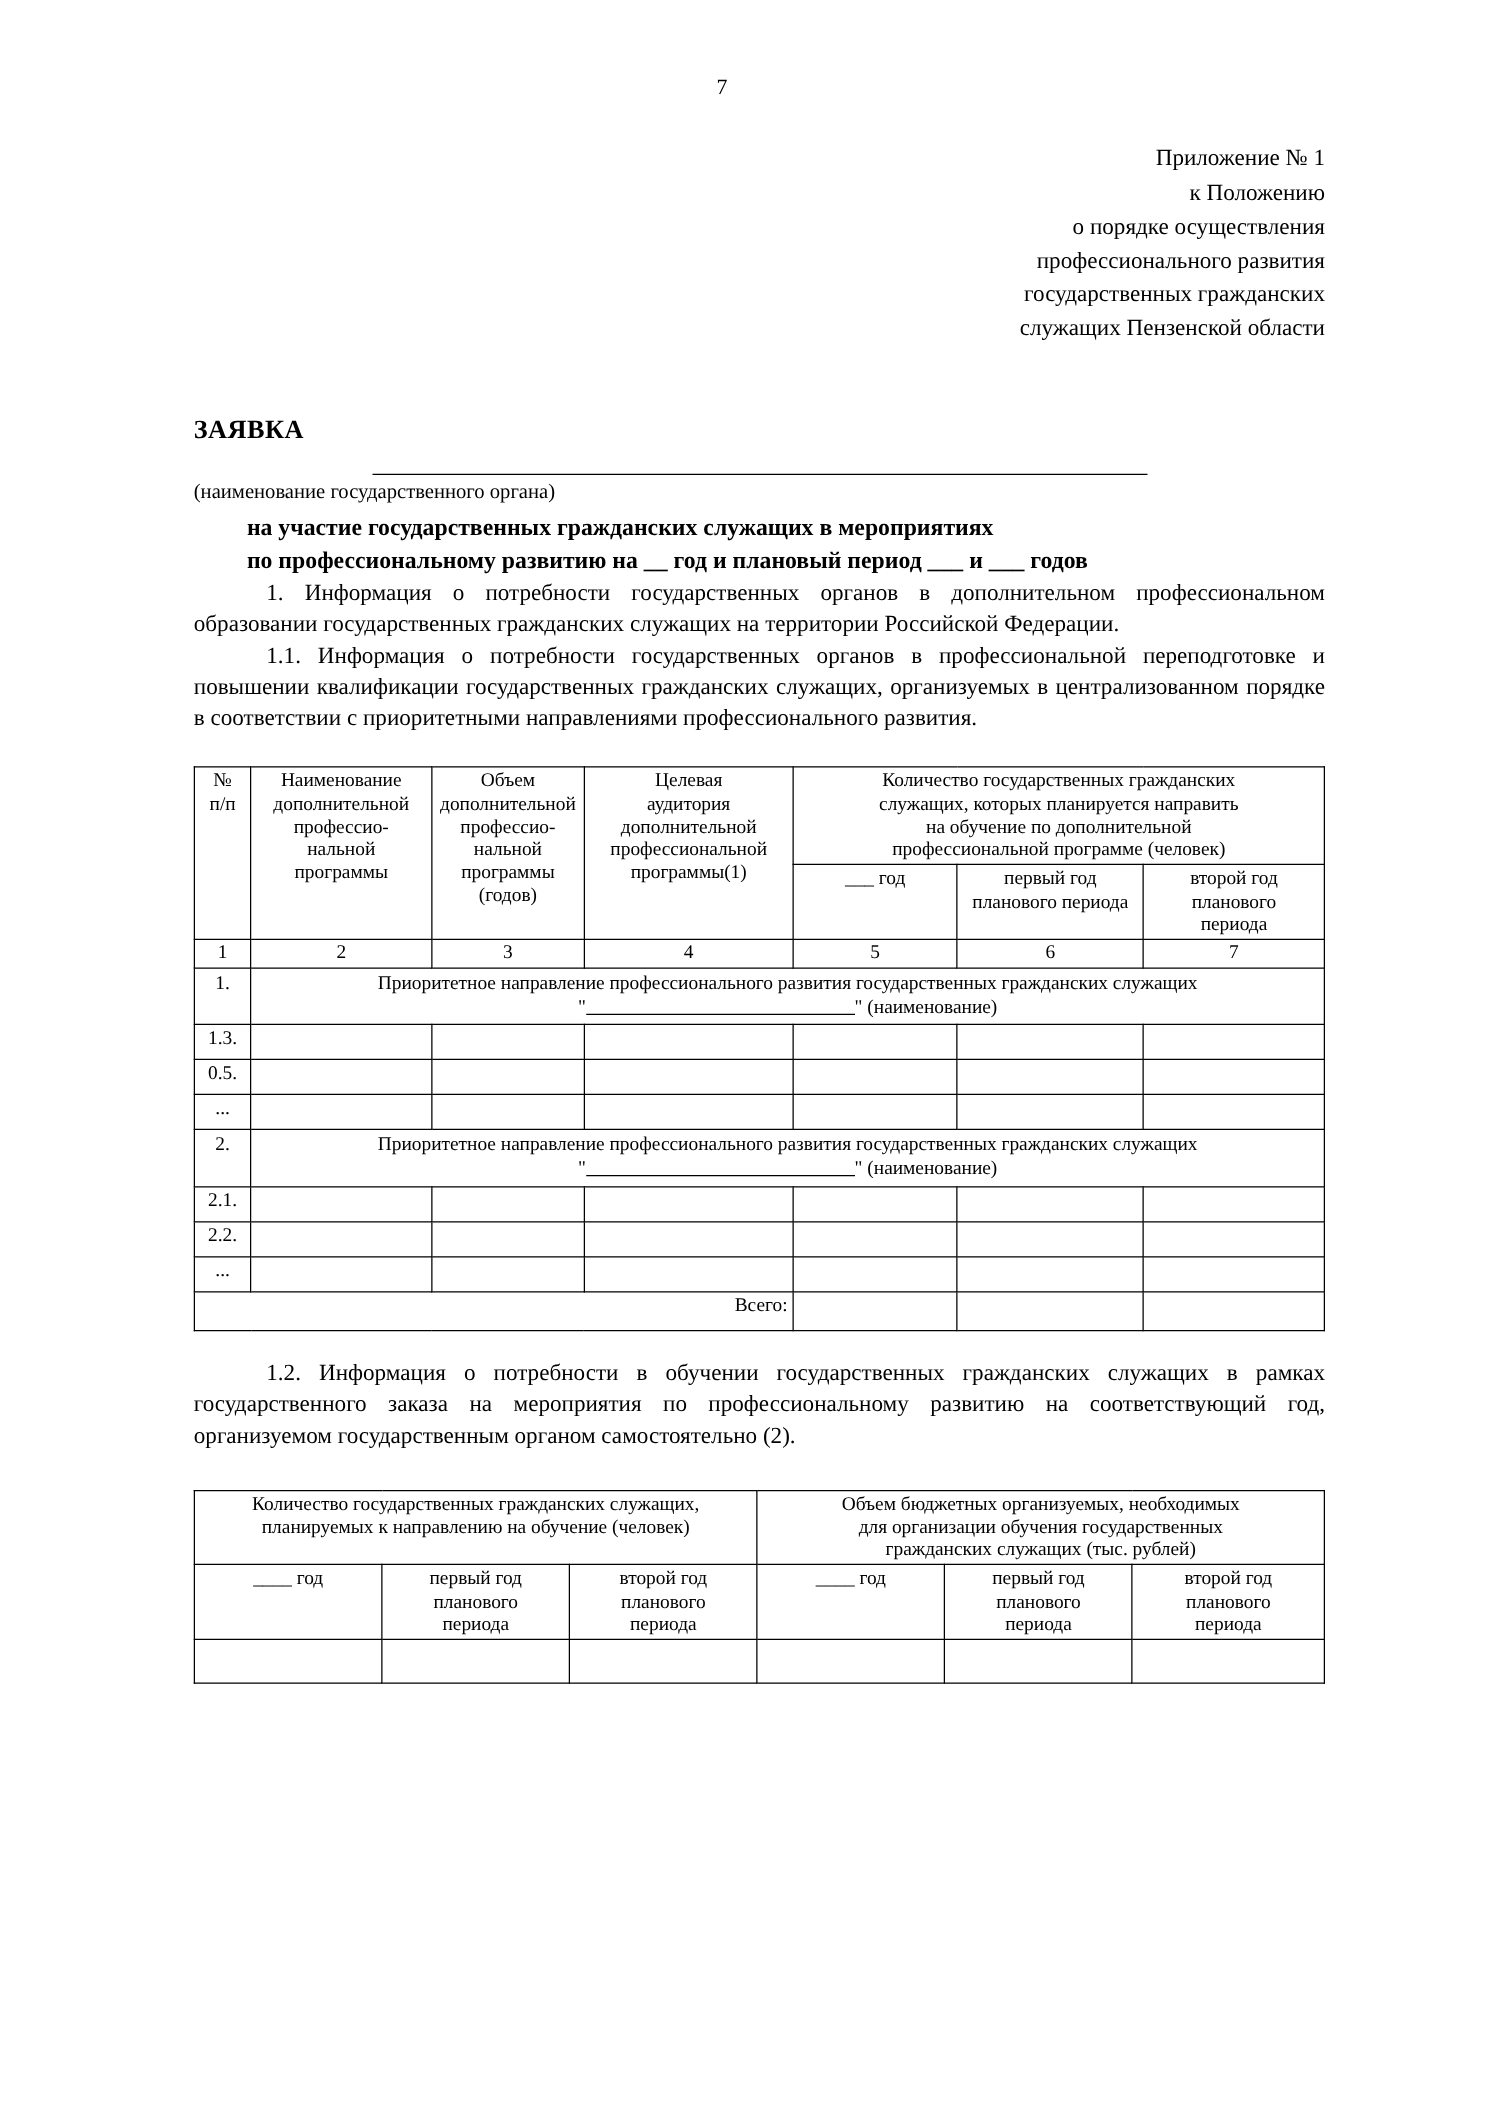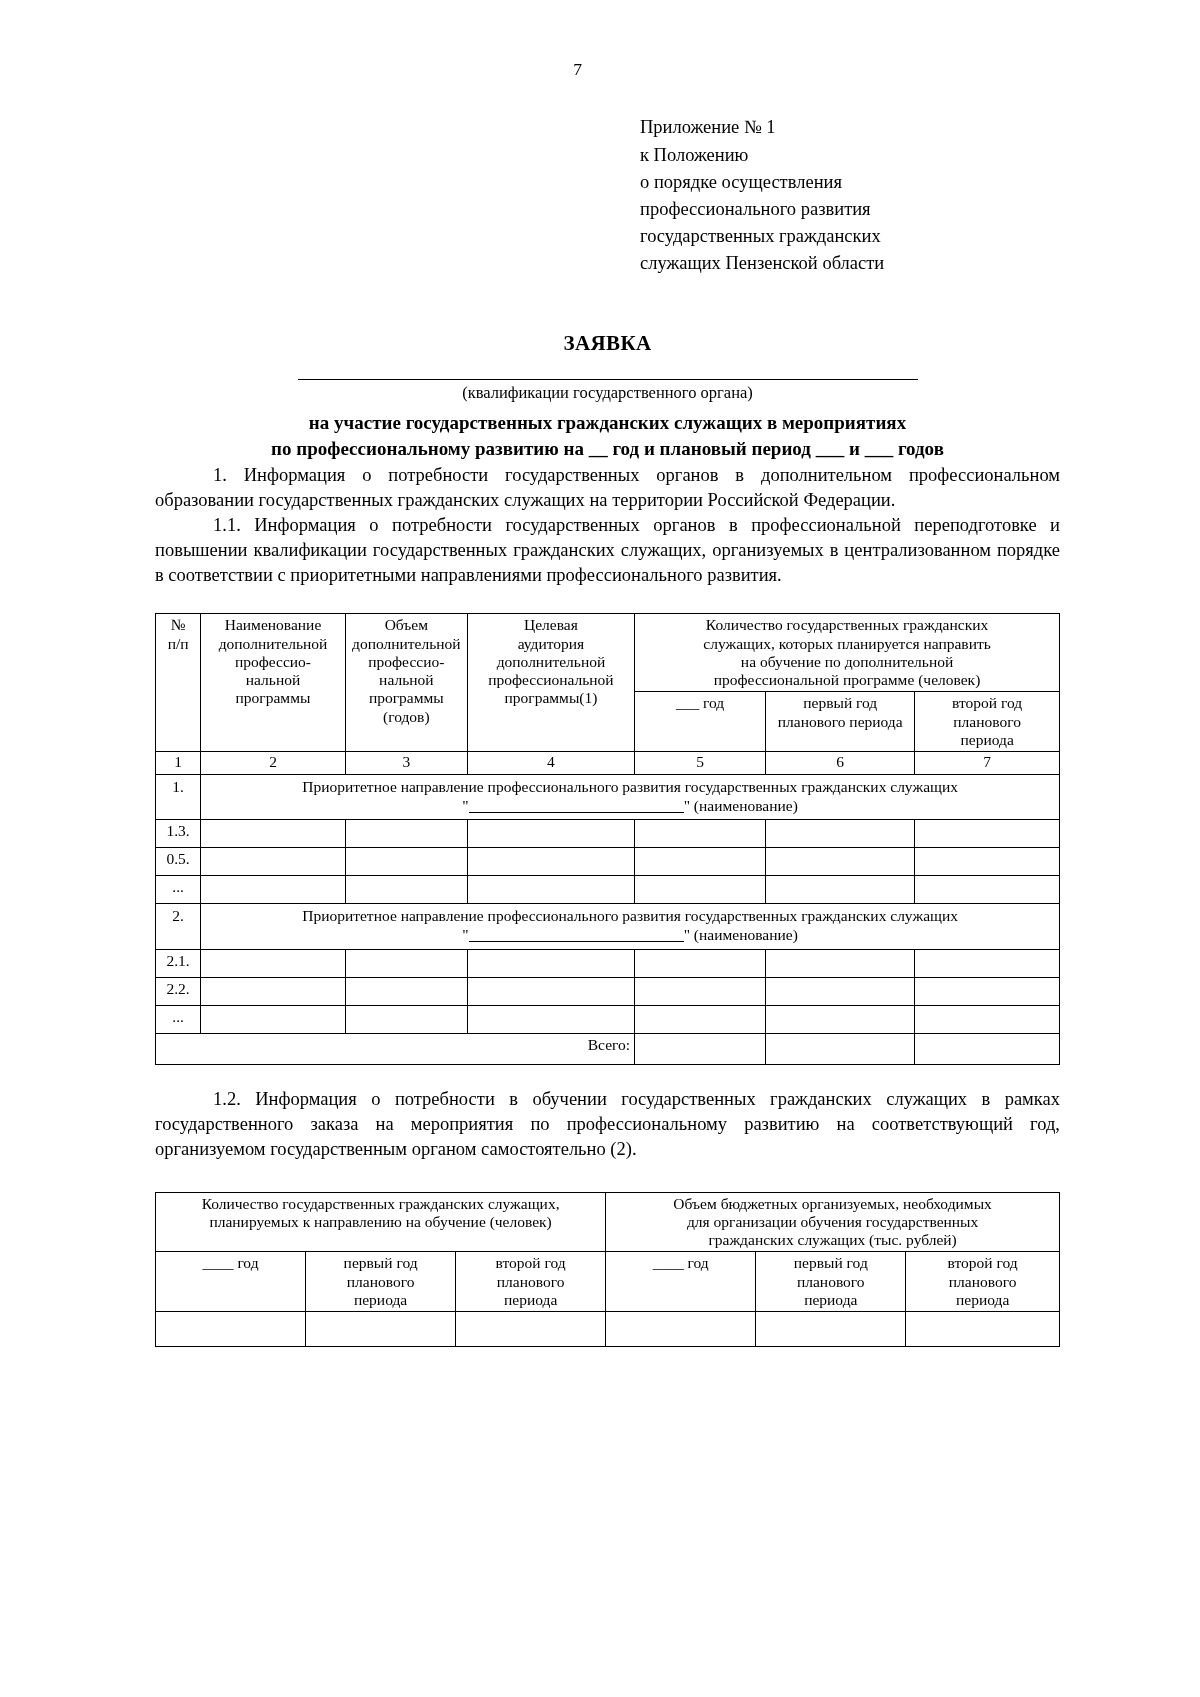--- a/index.html
+++ b/index.html
@@ -28,30 +28,29 @@
   .page-number {
     text-align: center;
     font-size: 17.5px;
     margin: 0 0 34px 0;
     padding-right: 60px;
   }
   
   .appendix-block {
     margin: 0 0 12px auto;
     width: 420px;
-    text-align: left;
+    text-align: right;
     font-size: 18.5px;
     line-height: 1.47;
   }
   .appendix-block div { white-space: nowrap; }
 
   
   .title-area {
     margin-top: 52px;
-    text-align: center;
   }
   .doc-title {
     font-weight: bold;
     font-size: 21px;
     letter-spacing: 0.4px;
     margin: 0 0 22px 0;
   }
   .org-rule {
     width: 620px;
     margin: 0 auto 2px auto;
@@ -124,21 +123,21 @@
     <div>к Положению</div>
     <div>о порядке осуществления</div>
     <div>профессионального развития</div>
     <div>государственных гражданских</div>
     <div>служащих Пензенской области</div>
   </div>
 
   <div class="title-area">
     <div class="doc-title">ЗАЯВКА</div>
     <div class="org-rule"></div>
-    <div class="org-caption">(квалификации государственного органа)</div>
+    <div class="org-caption">(наименование государственного органа)</div>
     <div class="subtitle">
       <div>на участие государственных гражданских служащих в мероприятиях</div>
       <div>по профессиональному развитию на __ год и плановый период ___ и ___ годов</div>
     </div>
   </div>
 
   <p class="para first">1. Информация о потребности государственных органов в дополнительном профессиональном образовании государственных гражданских служащих на территории Российской Федерации.</p>
   <p class="para tight">1.1. Информация о потребности государственных органов в профессиональной переподготовке и повышении  квалификации государственных гражданских служащих, организуемых в централизованном порядке в соответствии с приоритетными направлениями профессионального развития.</p>
 
   <table class="t1">

